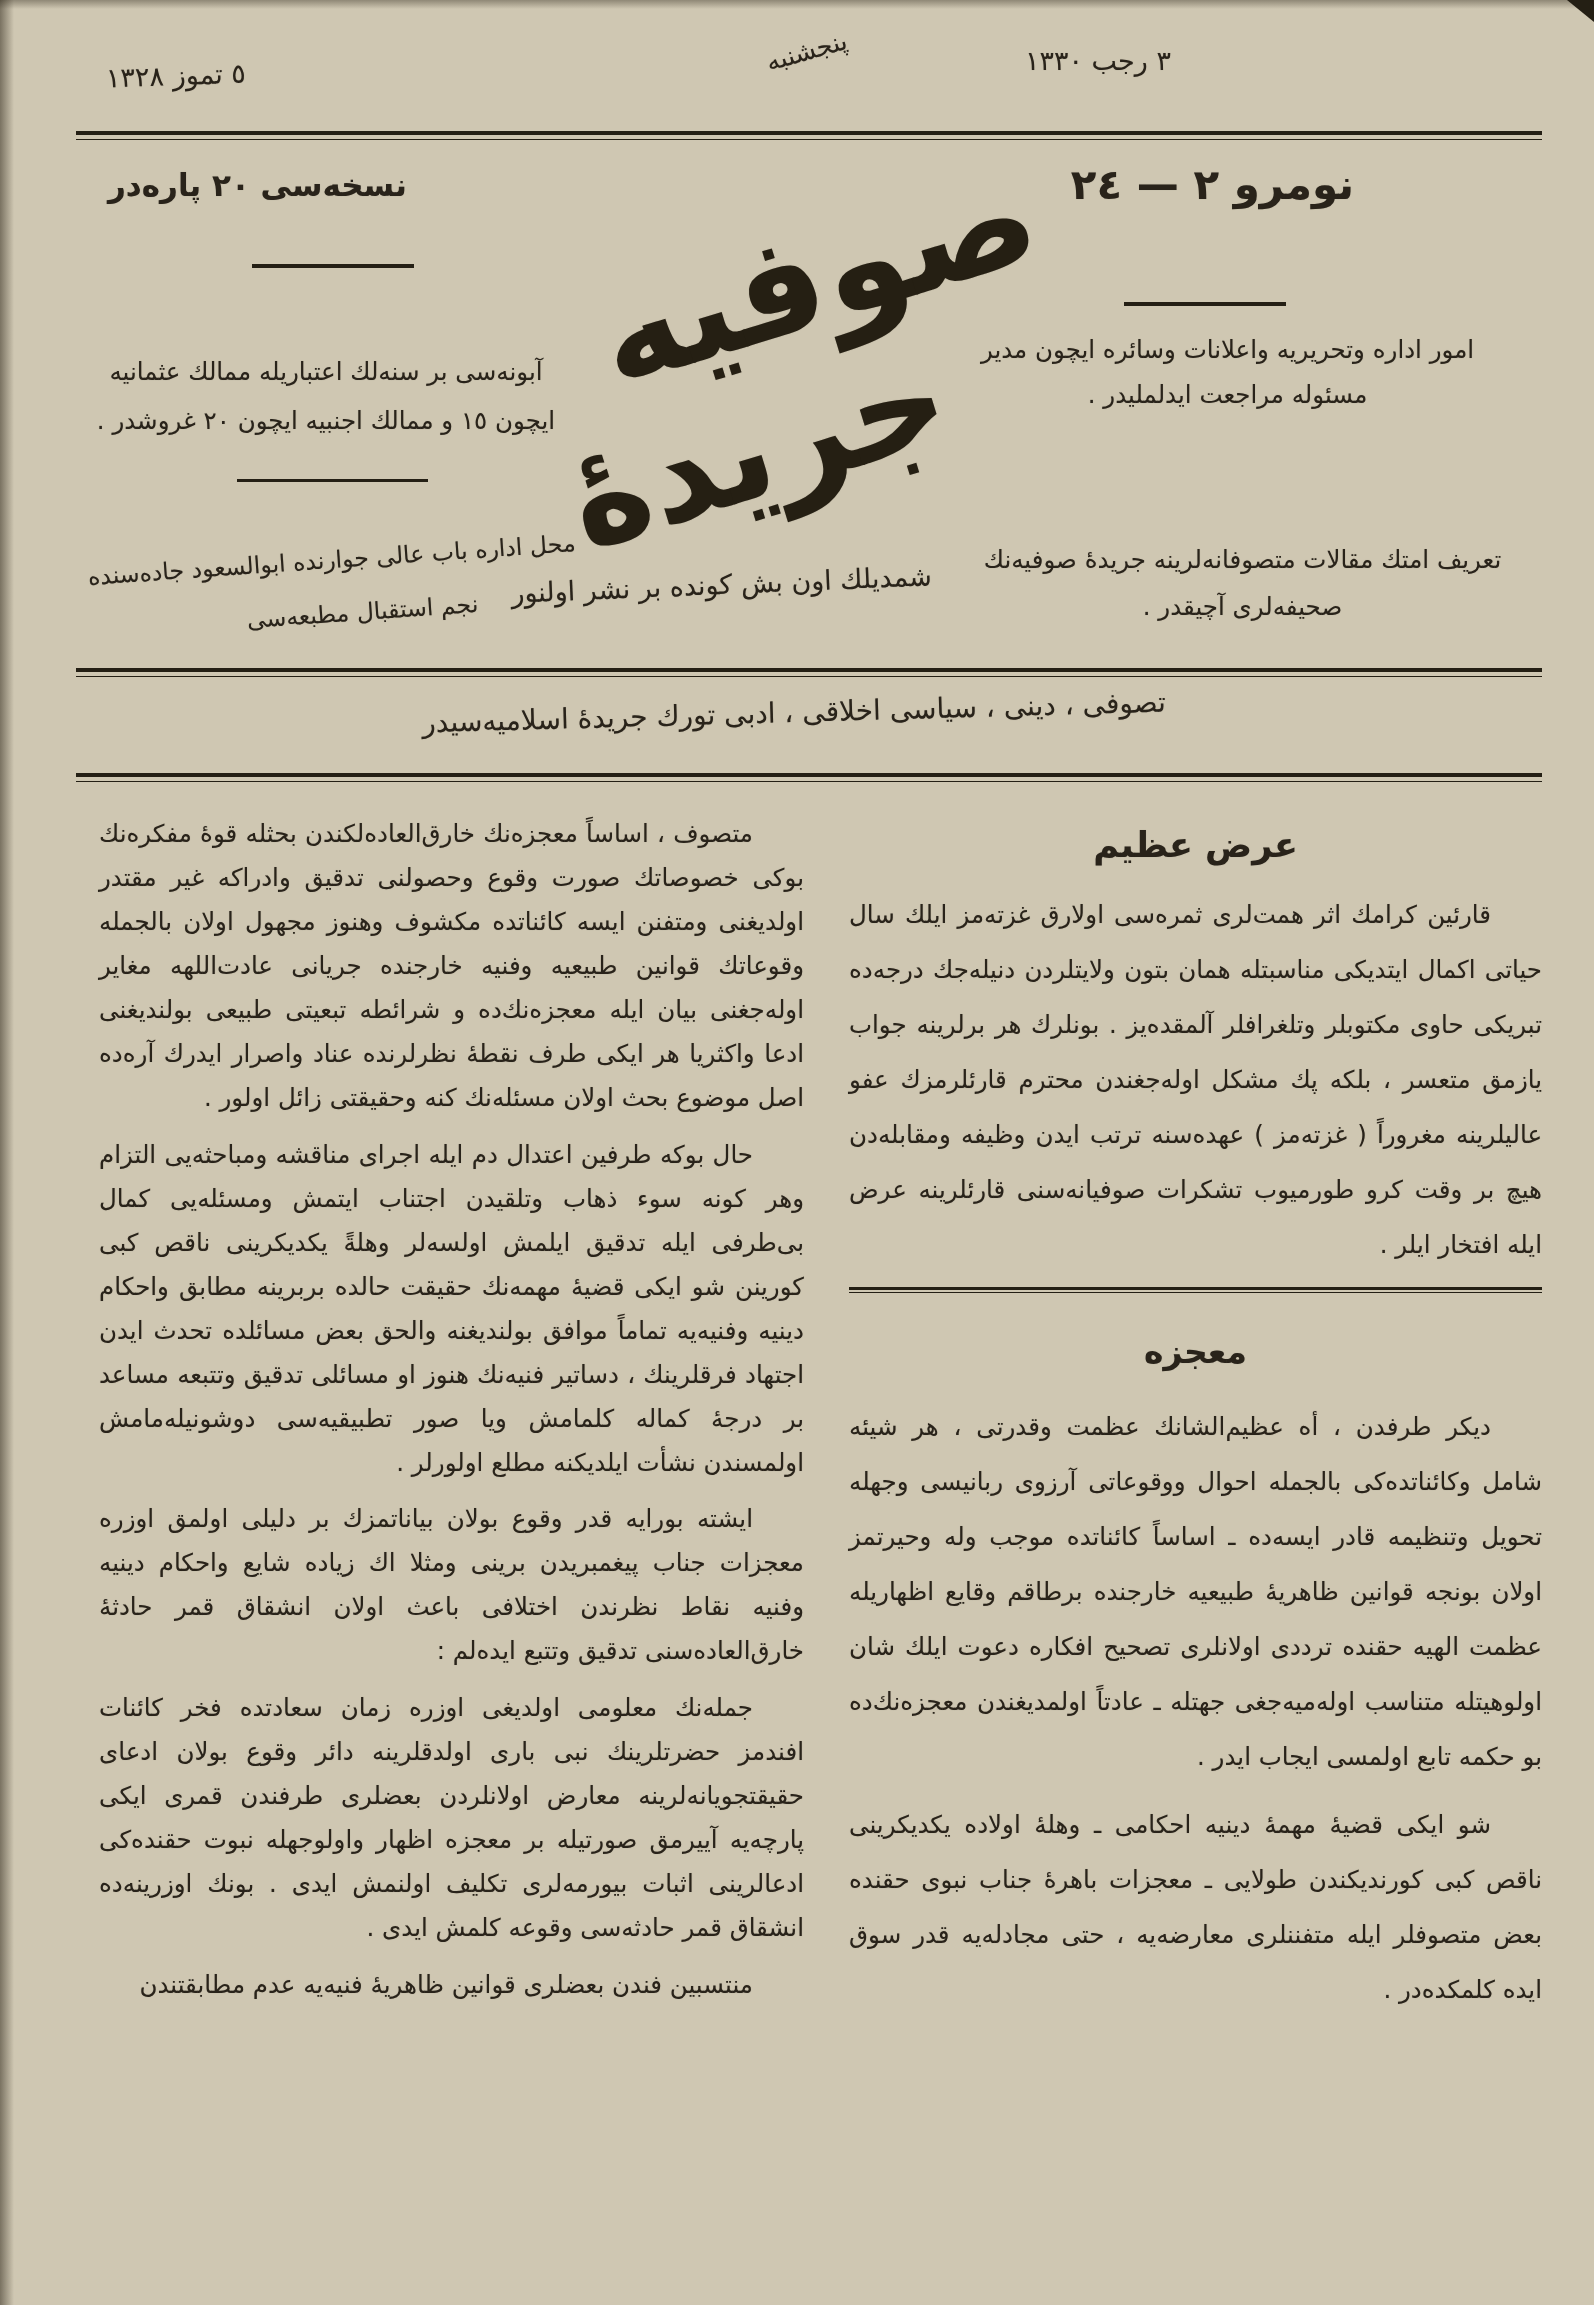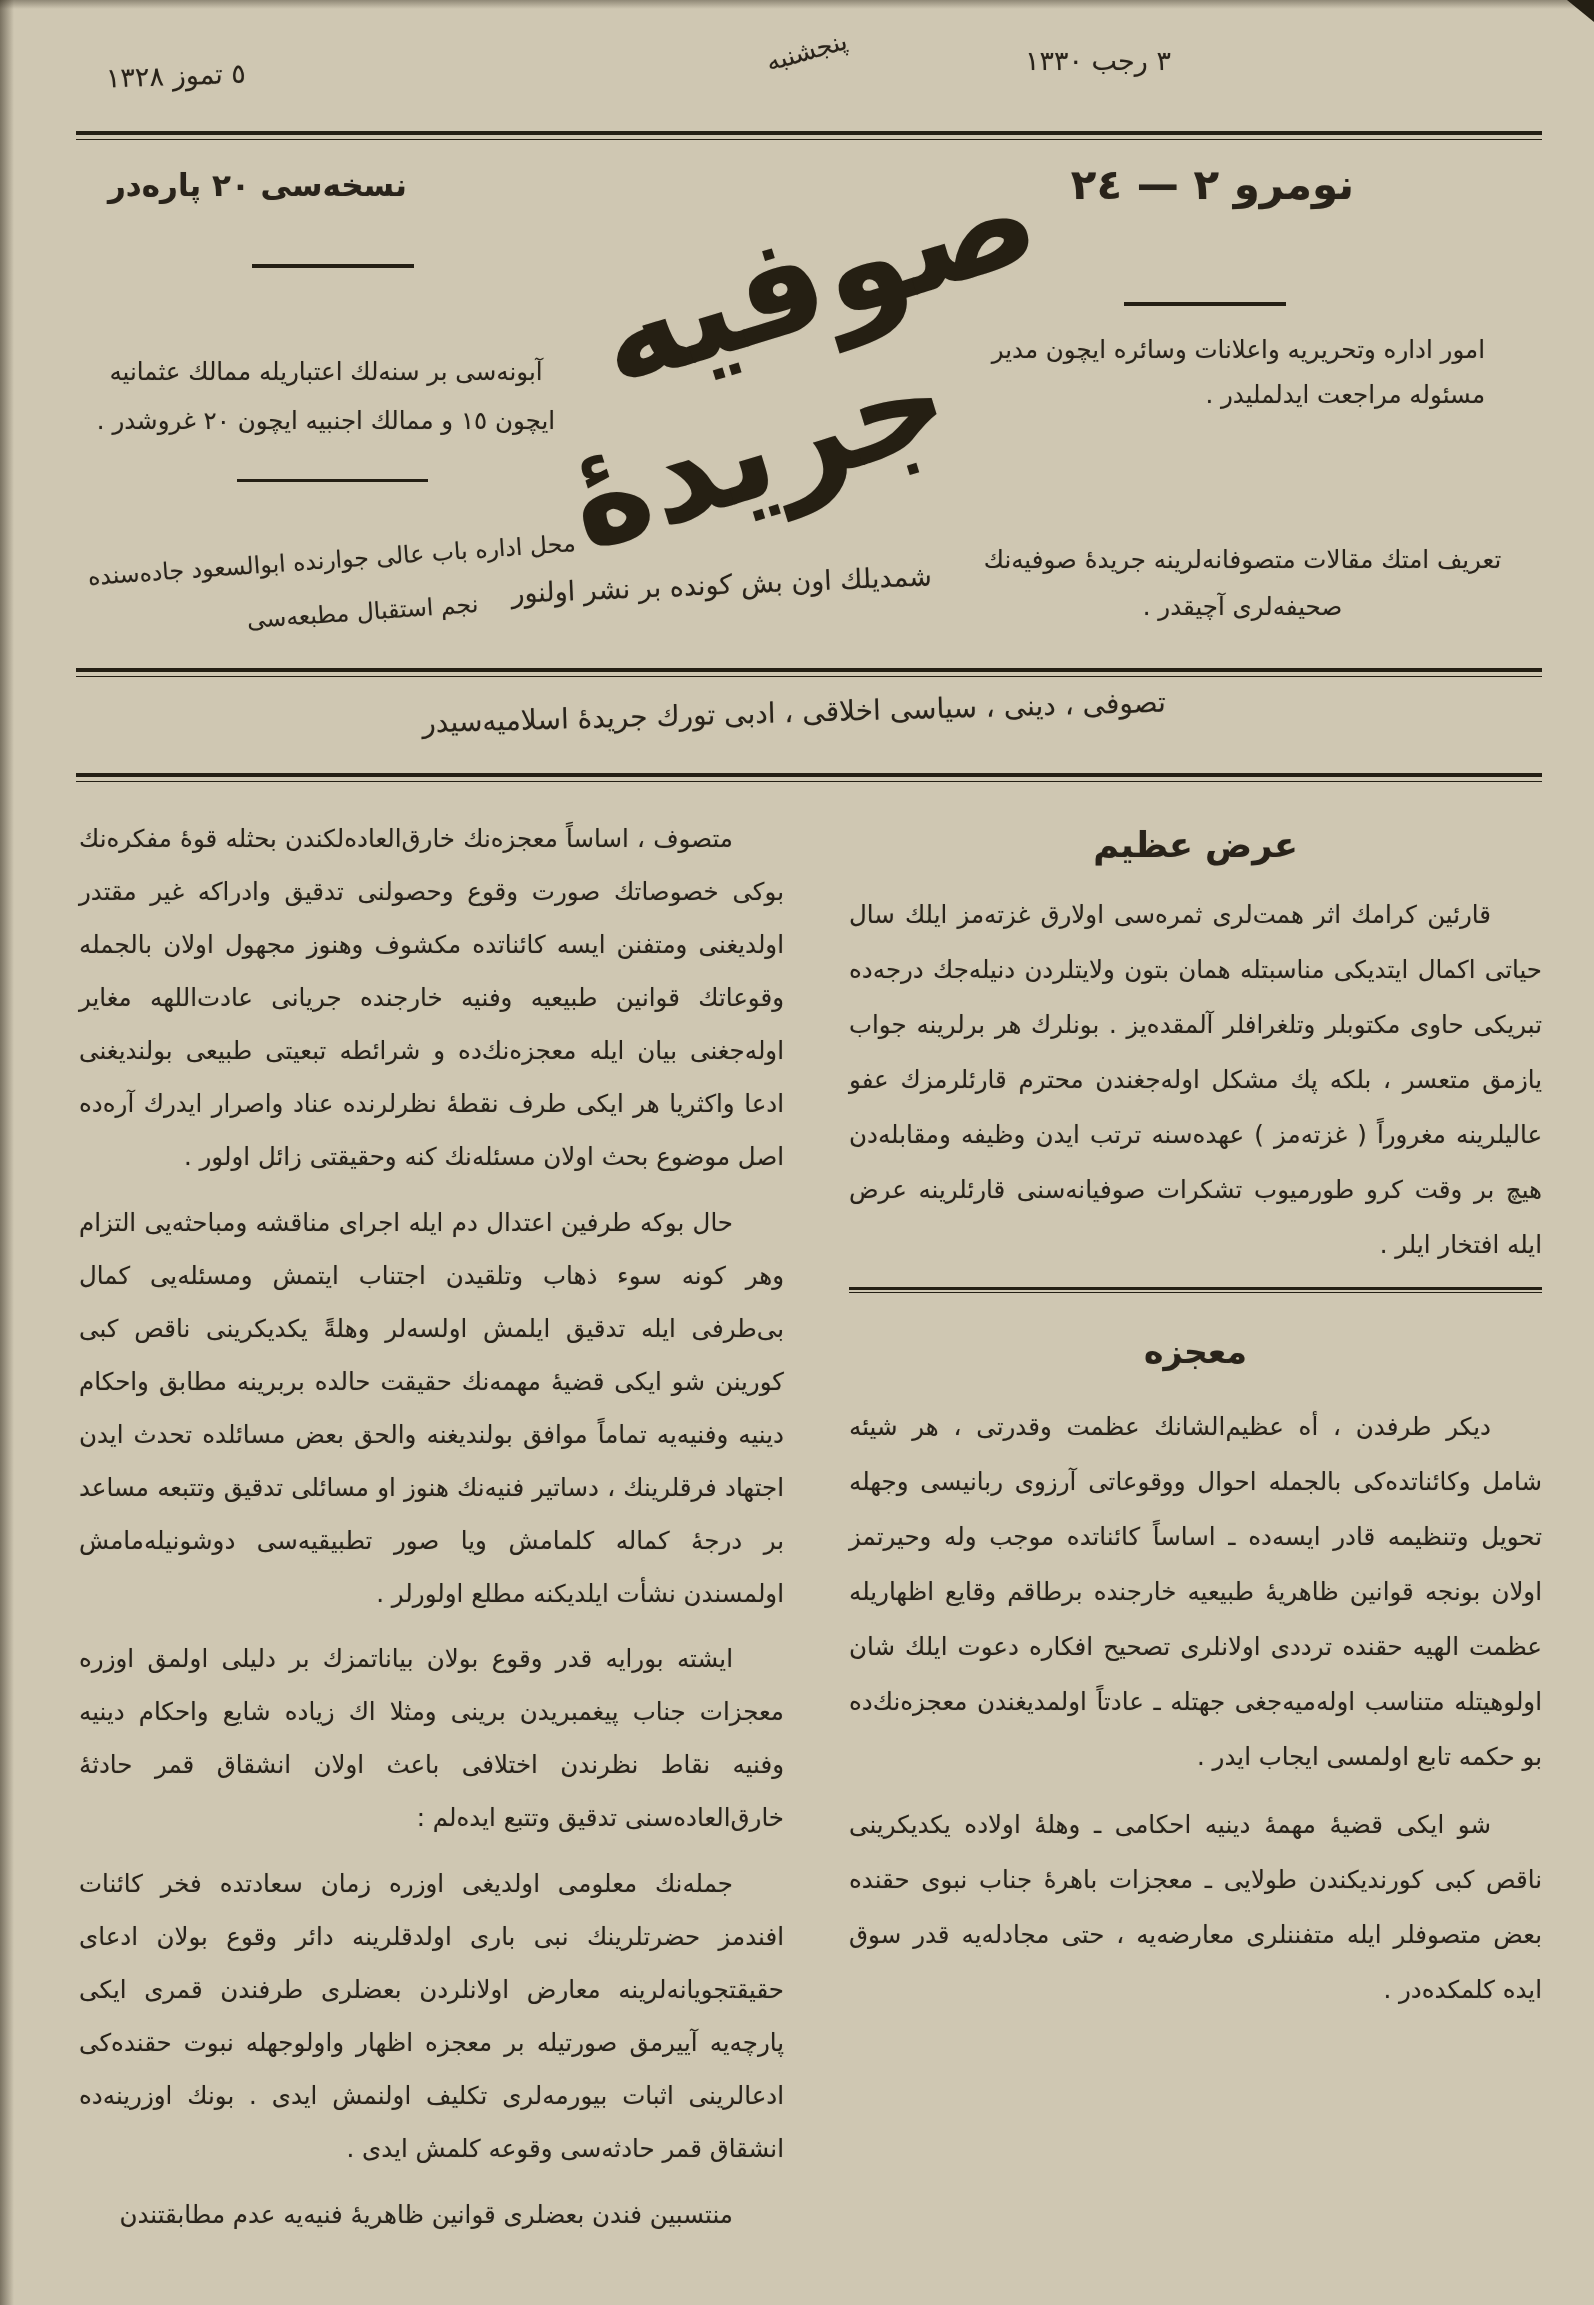--- a/index.html
+++ b/index.html
@@ -43,21 +43,21 @@
   .rule-mid1{left:77px;top:668px;width:1466px;}
   .rule-mid2{left:77px;top:773px;width:1466px;}
   .rule-mini{position:absolute;height:3.6px;background:#241f14;}
   .rule-mini-r{left:1125px;top:302px;width:162px;}
   .rule-mini-l1{left:253px;top:264px;width:162px;}
   .rule-mini-l2{left:238px;top:479px;width:191px;height:2.7px;}
 
   
   .numero{position:absolute;left:1046px;top:160px;width:309px;text-align:right;
     font-size:42px;font-weight:bold;}
-  .admin{position:absolute;left:971px;top:327px;width:515px;
+  .admin{position:absolute;left:971px;top:327px;width:515px;text-align:center;
     font-size:24.5px;line-height:45px;}
   .submissions{position:absolute;left:971px;top:536px;width:545px;text-align:center;
     font-size:24.5px;line-height:47px;}
 
   
   .calli{position:absolute;left:545px;top:162px;}
   .publine{position:absolute;left:368px;top:569px;width:709px;text-align:center;
     font-size:27px;transform:rotate(-2.4deg);white-space:nowrap;}
 
   
@@ -70,21 +70,21 @@
   .addr2{position:absolute;left:227px;top:598px;width:273px;text-align:center;
     font-size:23.6px;transform:rotate(-4deg);}
 
   
   .tagline{position:absolute;left:136px;top:696px;width:1318px;text-align:center;
     font-size:28px;transform:rotate(-1.6deg);}
 
   
   .col{position:absolute;top:812px;font-size:24.5px;text-align:justify;}
   .col p{margin:0 0 12.7px;text-indent:51px;}
-  .col-left{left:80px;width:705px;line-height:53px;}
+  .col-left{left:100px;width:705px;line-height:44px;}
   .col-right{left:850px;width:693px;line-height:55px;}
   .h-thanks{margin:5.5px 0 14.5px;text-align:center;font-size:35px;font-weight:600;}
   .h-miracle{margin:31px 0 20px;text-align:center;font-size:33px;font-weight:600;}
   .rule-sep{display:block;height:2.7px;border-top:3.6px solid #241f14;border-bottom:1.8px solid #241f14;
     margin:14.5px 0 0;}
 </style>
 </head>
 <body>
 
 <div class="page">

